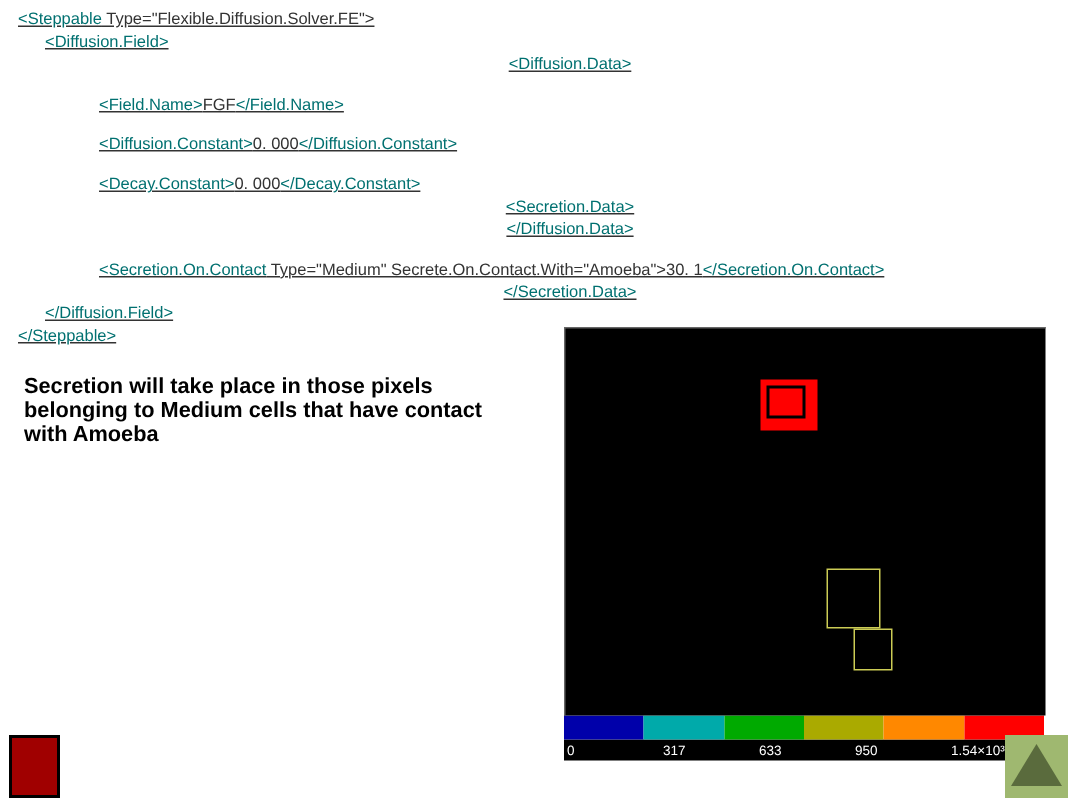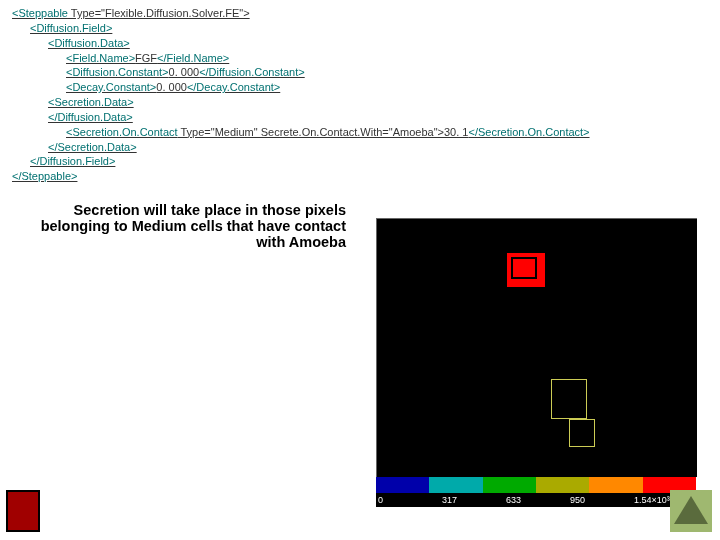--- a/index.html
+++ b/index.html
@@ -15,29 +15,28 @@
   .code-block {
     font-size: 11px;
     line-height: 1.35;
     padding: 6px 8px 4px 12px;
     color: #333;
     text-decoration: underline;
   }
   .code-block .tag { color: #007070; }
   .code-block .attr { color: #333; }
   .ind1 { padding-left: 18px; }
-  .ind2 { padding-left: 36px; }
-  .ind3 { padding-left: 54px; }
+  .ind2 { padding-left: 36px; text-align: center; }
+  .ind3 { padding-left: 54px; margin-top: 12px; }
   .description {
     font-size: 14.5px;
     font-weight: bold;
     color: #000;
     padding: 14px 0 0 16px;
     width: 330px;
-    text-align: right;
   }
   .sim-area {
     position: absolute;
     right: 24px;
     top: 218px;
     width: 320px;
   }
   .sim-canvas {
     width: 320px;
     height: 258px;

